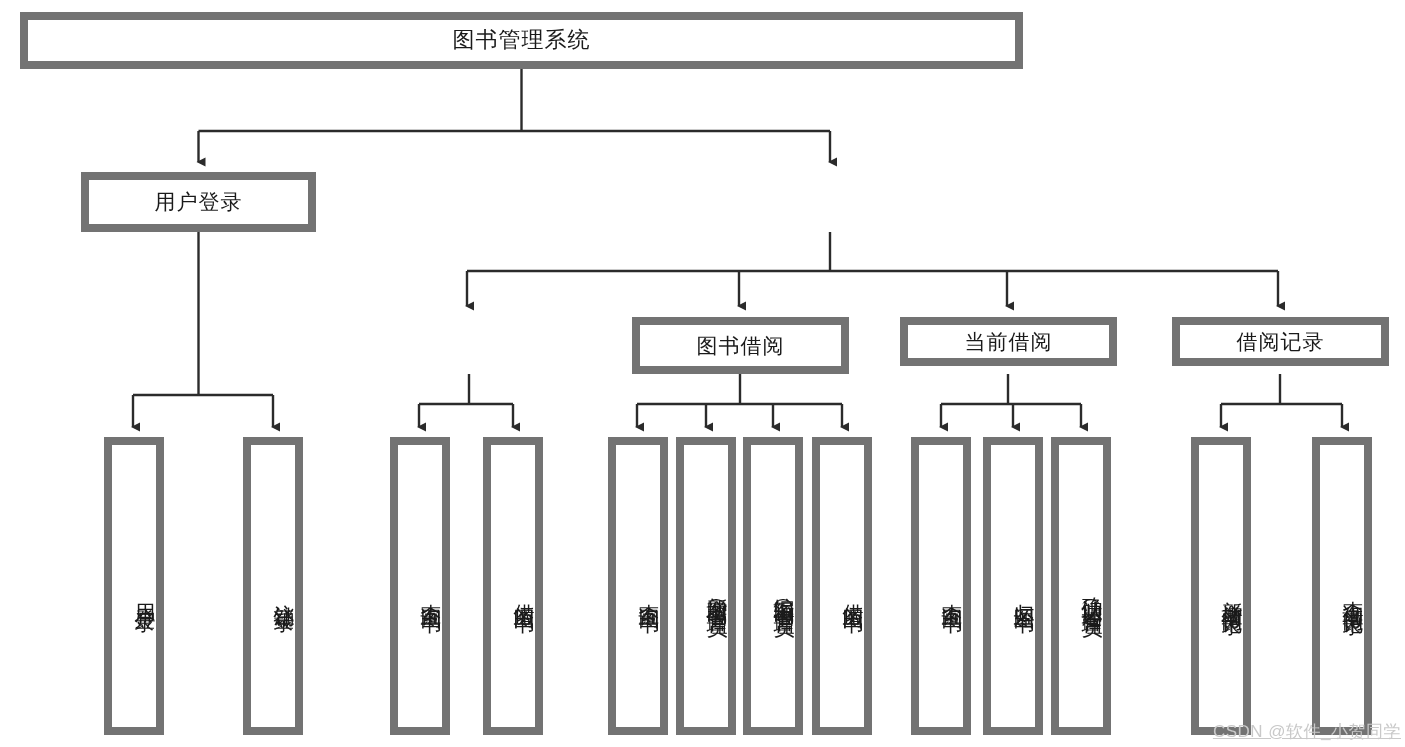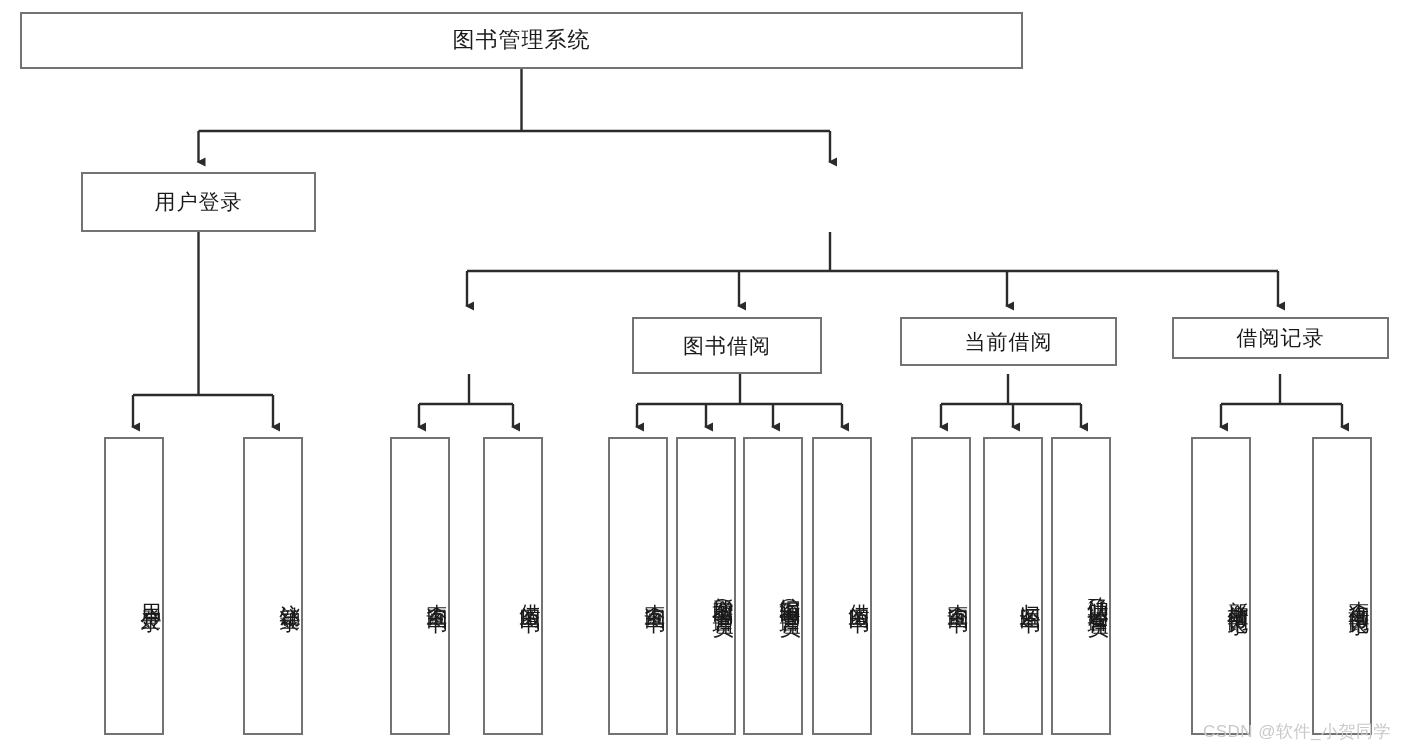--- a/index.html
+++ b/index.html
@@ -22,21 +22,21 @@
     left: 0;
     top: 0;
     width: 1405px;
     height: 747px;
     pointer-events: none;
   }
   .node {
     position: absolute;
     box-sizing: border-box;
     background: #ffffff;
-    border: 2px solid #737373;
+    border: 8px solid #737373;
     display: flex;
     align-items: center;
     justify-content: center;
     color: #1a1a1a;
   }
   .node.horiz {
     font-size: 21px;
     letter-spacing: 1px;
     line-height: 1.2;
   }
@@ -53,26 +53,27 @@
     letter-spacing: 3px;
     line-height: 1.05;
   }
   .node.leaf > .vtext {
     writing-mode: vertical-rl;
     text-orientation: upright;
     white-space: nowrap;
   }
   .watermark {
     position: absolute;
-    right: 14px;
+    right: 4px;
     bottom: 4px;
     font-size: 17px;
     color: #c9c9c9;
     letter-spacing: 0.5px;
     white-space: nowrap;
+    text-decoration: underline;
   }
 </style>
 </head>
 <body>
 
 <div id="canvas">
 
   <svg class="edges" viewBox="0 0 1405 747">
     <defs>
       <marker id="arrow" markerWidth="10" markerHeight="10" refX="5" refY="7" orient="auto" markerUnits="userSpaceOnUse">
@@ -124,27 +125,27 @@
   </svg>
 
   <div class="node horiz root" style="left:20px; top:12px; width:1003px; height:57px;">
     <span>图书管理系统</span>
   </div>
 
   <div class="node horiz" style="left:81px; top:172px; width:235px; height:60px;">
     <span>用户登录</span>
   </div>
 
-  <div class="node horiz" style="left:632px; top:317px; width:190px; height:57px;">
+  <div class="node horiz" style="left:632px; top:317px; width:217px; height:57px;">
     <span>图书借阅</span>
   </div>
   <div class="node horiz" style="left:900px; top:317px; width:217px; height:49px;">
     <span>当前借阅</span>
   </div>
-  <div class="node horiz" style="left:1172px; top:317px; width:217px; height:42px;">
+  <div class="node horiz" style="left:1172px; top:317px; width:217px; height:49px;">
     <span>借阅记录</span>
   </div>
 
   <div class="node leaf" style="left:104px; top:437px; width:60px; height:298px;">
     <span class="vtext">用户登录</span>
   </div>
   <div class="node leaf" style="left:243px; top:437px; width:60px; height:298px;">
     <span class="vtext">注销登录</span>
   </div>
   <div class="node leaf" style="left:390px; top:437px; width:60px; height:298px;">

